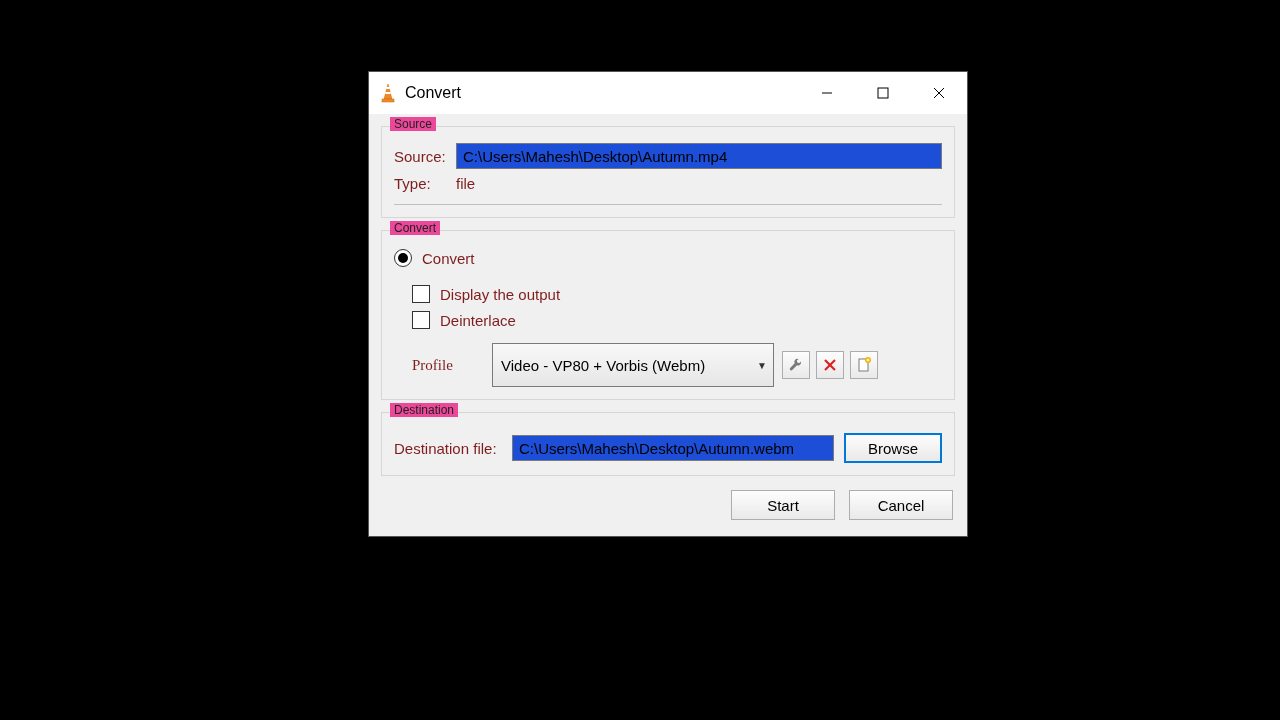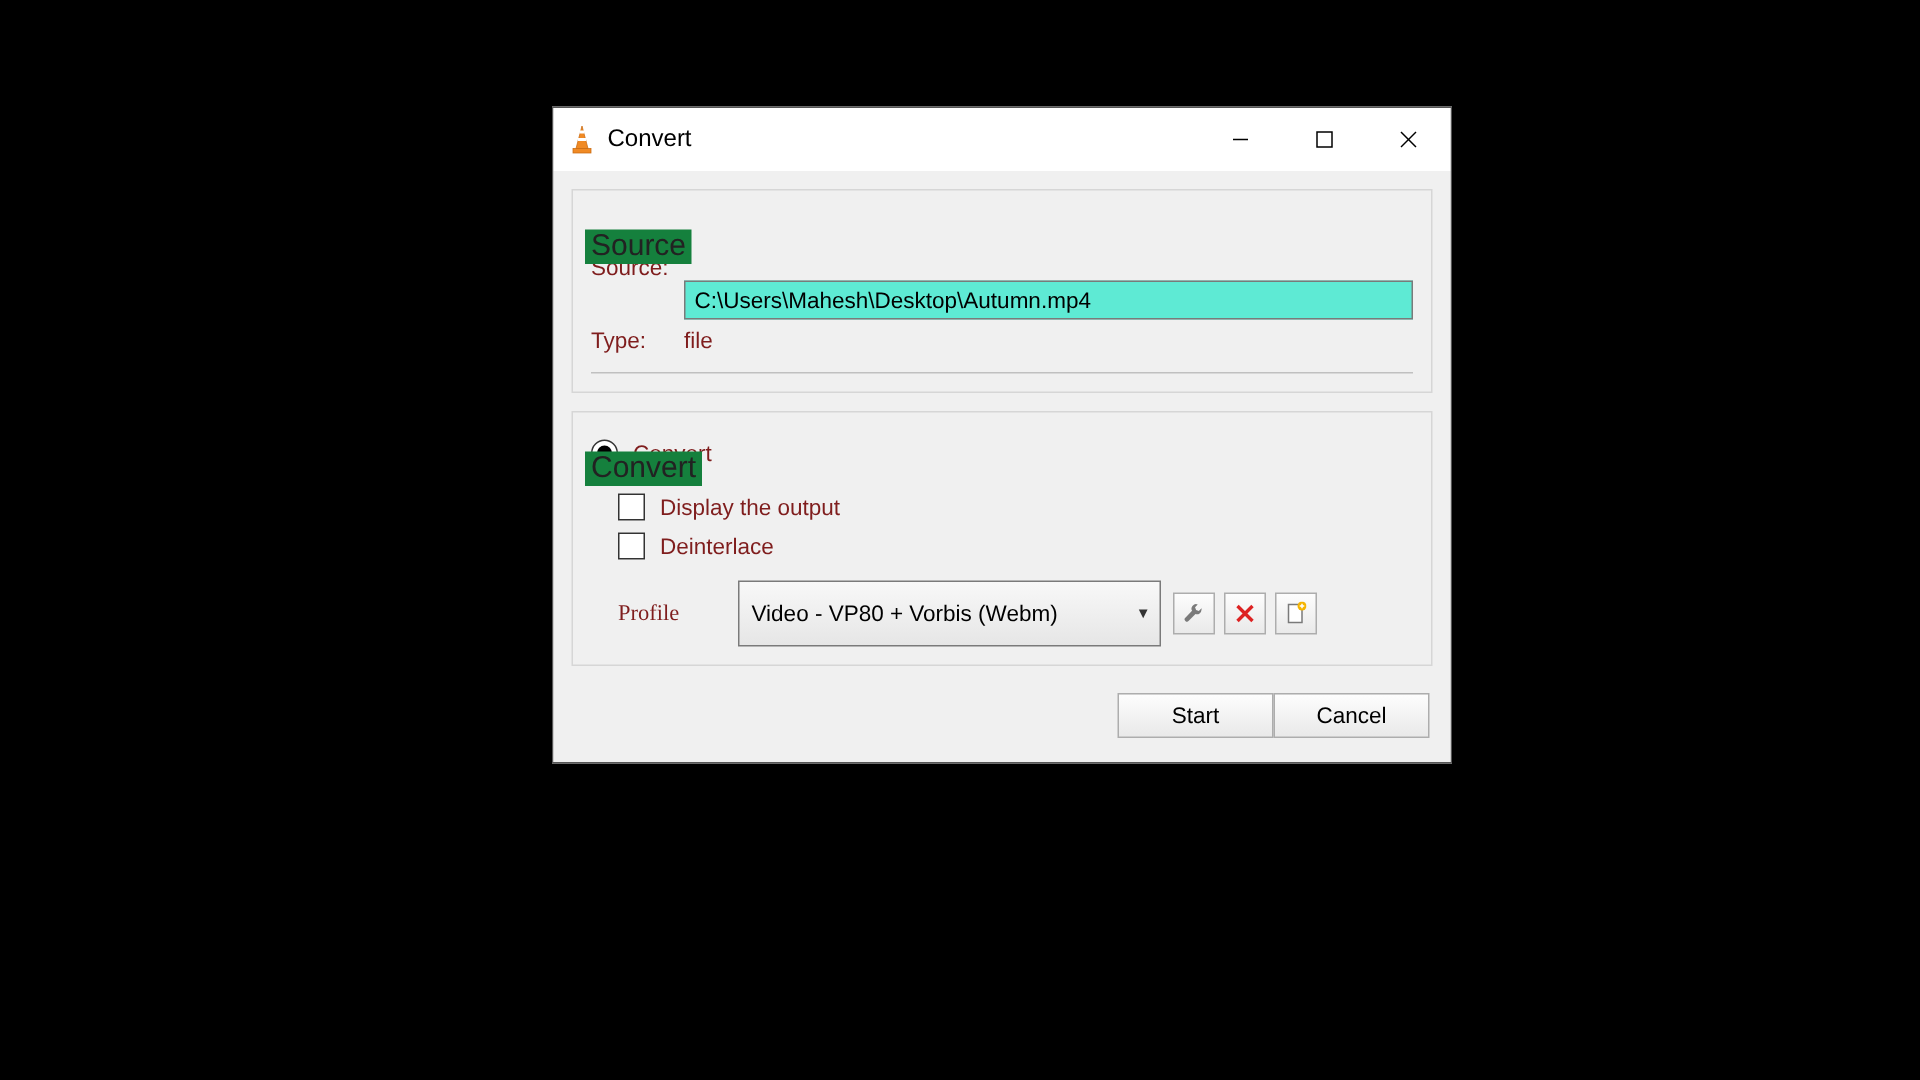--- a/index.html
+++ b/index.html
@@ -31,37 +31,36 @@
   }
   .group {
     border: 1px solid #d6d6d6;
     padding: 10px 12px 12px 12px;
     margin-bottom: 12px;
     position: relative;
   }
   .group > .legend {
     position: absolute;
     top: -10px; left: 8px;
-    background: #15803d;
+    background: #ec4899;
     padding: 0 4px;
-    font-size: 20px; color: #222; margin-top: 36px;
+    font-size: 12px; color: #222;
   }
   .row { display: flex; align-items: center; margin-top: 6px; }
   .lbl { font-size: 15px; color: #7f1d1d; }
   .source-lbl { width: 62px; }
   .type-lbl { width: 62px; }
   .text-input {
     flex: 1;
     height: 26px;
     border: 1px solid #7a7a7a;
     padding: 0 6px;
     font-size: 15px;
-    background: #5eead4;
+    background: #1d4ed8;
     color: #000;
-    margin-top: 44px;
   }
   .hr { border: none; border-top: 1px solid #c0c0c0; margin: 12px 0 0 0; }
   .radio-row, .check-row { display: flex; align-items: center; margin-top: 8px; }
   .radio {
     width: 18px; height: 18px; border: 1px solid #333; border-radius: 50%;
     margin-right: 10px; display: flex; align-items: center; justify-content: center;
     background: #fff;
   }
   .radio.selected::after { content: ""; width: 10px; height: 10px; background: #000; border-radius: 50%; }
   .checkbox {
@@ -97,21 +96,21 @@
     display: flex; align-items: center; justify-content: center;
     color: #000;
   }
   .btn.browse {
     border: 2px solid #0078d7;
     margin-left: 10px;
     padding: 0 22px;
     height: 30px;
   }
   .footer {
-    display: flex; justify-content: flex-end; 
+    display: flex; justify-content: flex-end; gap: 14px;
     padding: 6px 2px 4px 2px;
   }
   .btn.wide { width: 104px; padding: 0; }
   svg { display: block; }
 </style>
 </head>
 <body>
 
 <div class="dialog">
 
@@ -206,20 +205,30 @@
               <circle cx="11" cy="3" r="3" fill="#f5b400"></circle>
               <line x1="11" y1="1.5" x2="11" y2="4.5" stroke="#fff" stroke-width="1"></line>
               <line x1="9.5" y1="3" x2="12.5" y2="3" stroke="#fff" stroke-width="1"></line>
             </svg>
           </span>
         </div>
       </div>
 
     </div>
 
+    <div class="group" style="margin-bottom:8px;">
+      <span class="legend">Destination</span>
+      <div class="row" style="margin-top:10px;">
+        <span class="lbl dest-label">Destination file:</span>
+        <input class="text-input" value="C:\Users\Mahesh\Desktop\Autumn.webm" style="">
+        <div class="btn browse">
+          <span>Browse</span>
+        </div>
+      </div>
+    </div>
 
     <div class="footer">
       <div class="btn wide">
         <span>Start</span>
       </div>
       <div class="btn wide">
         <span>Cancel</span>
       </div>
     </div>
 

